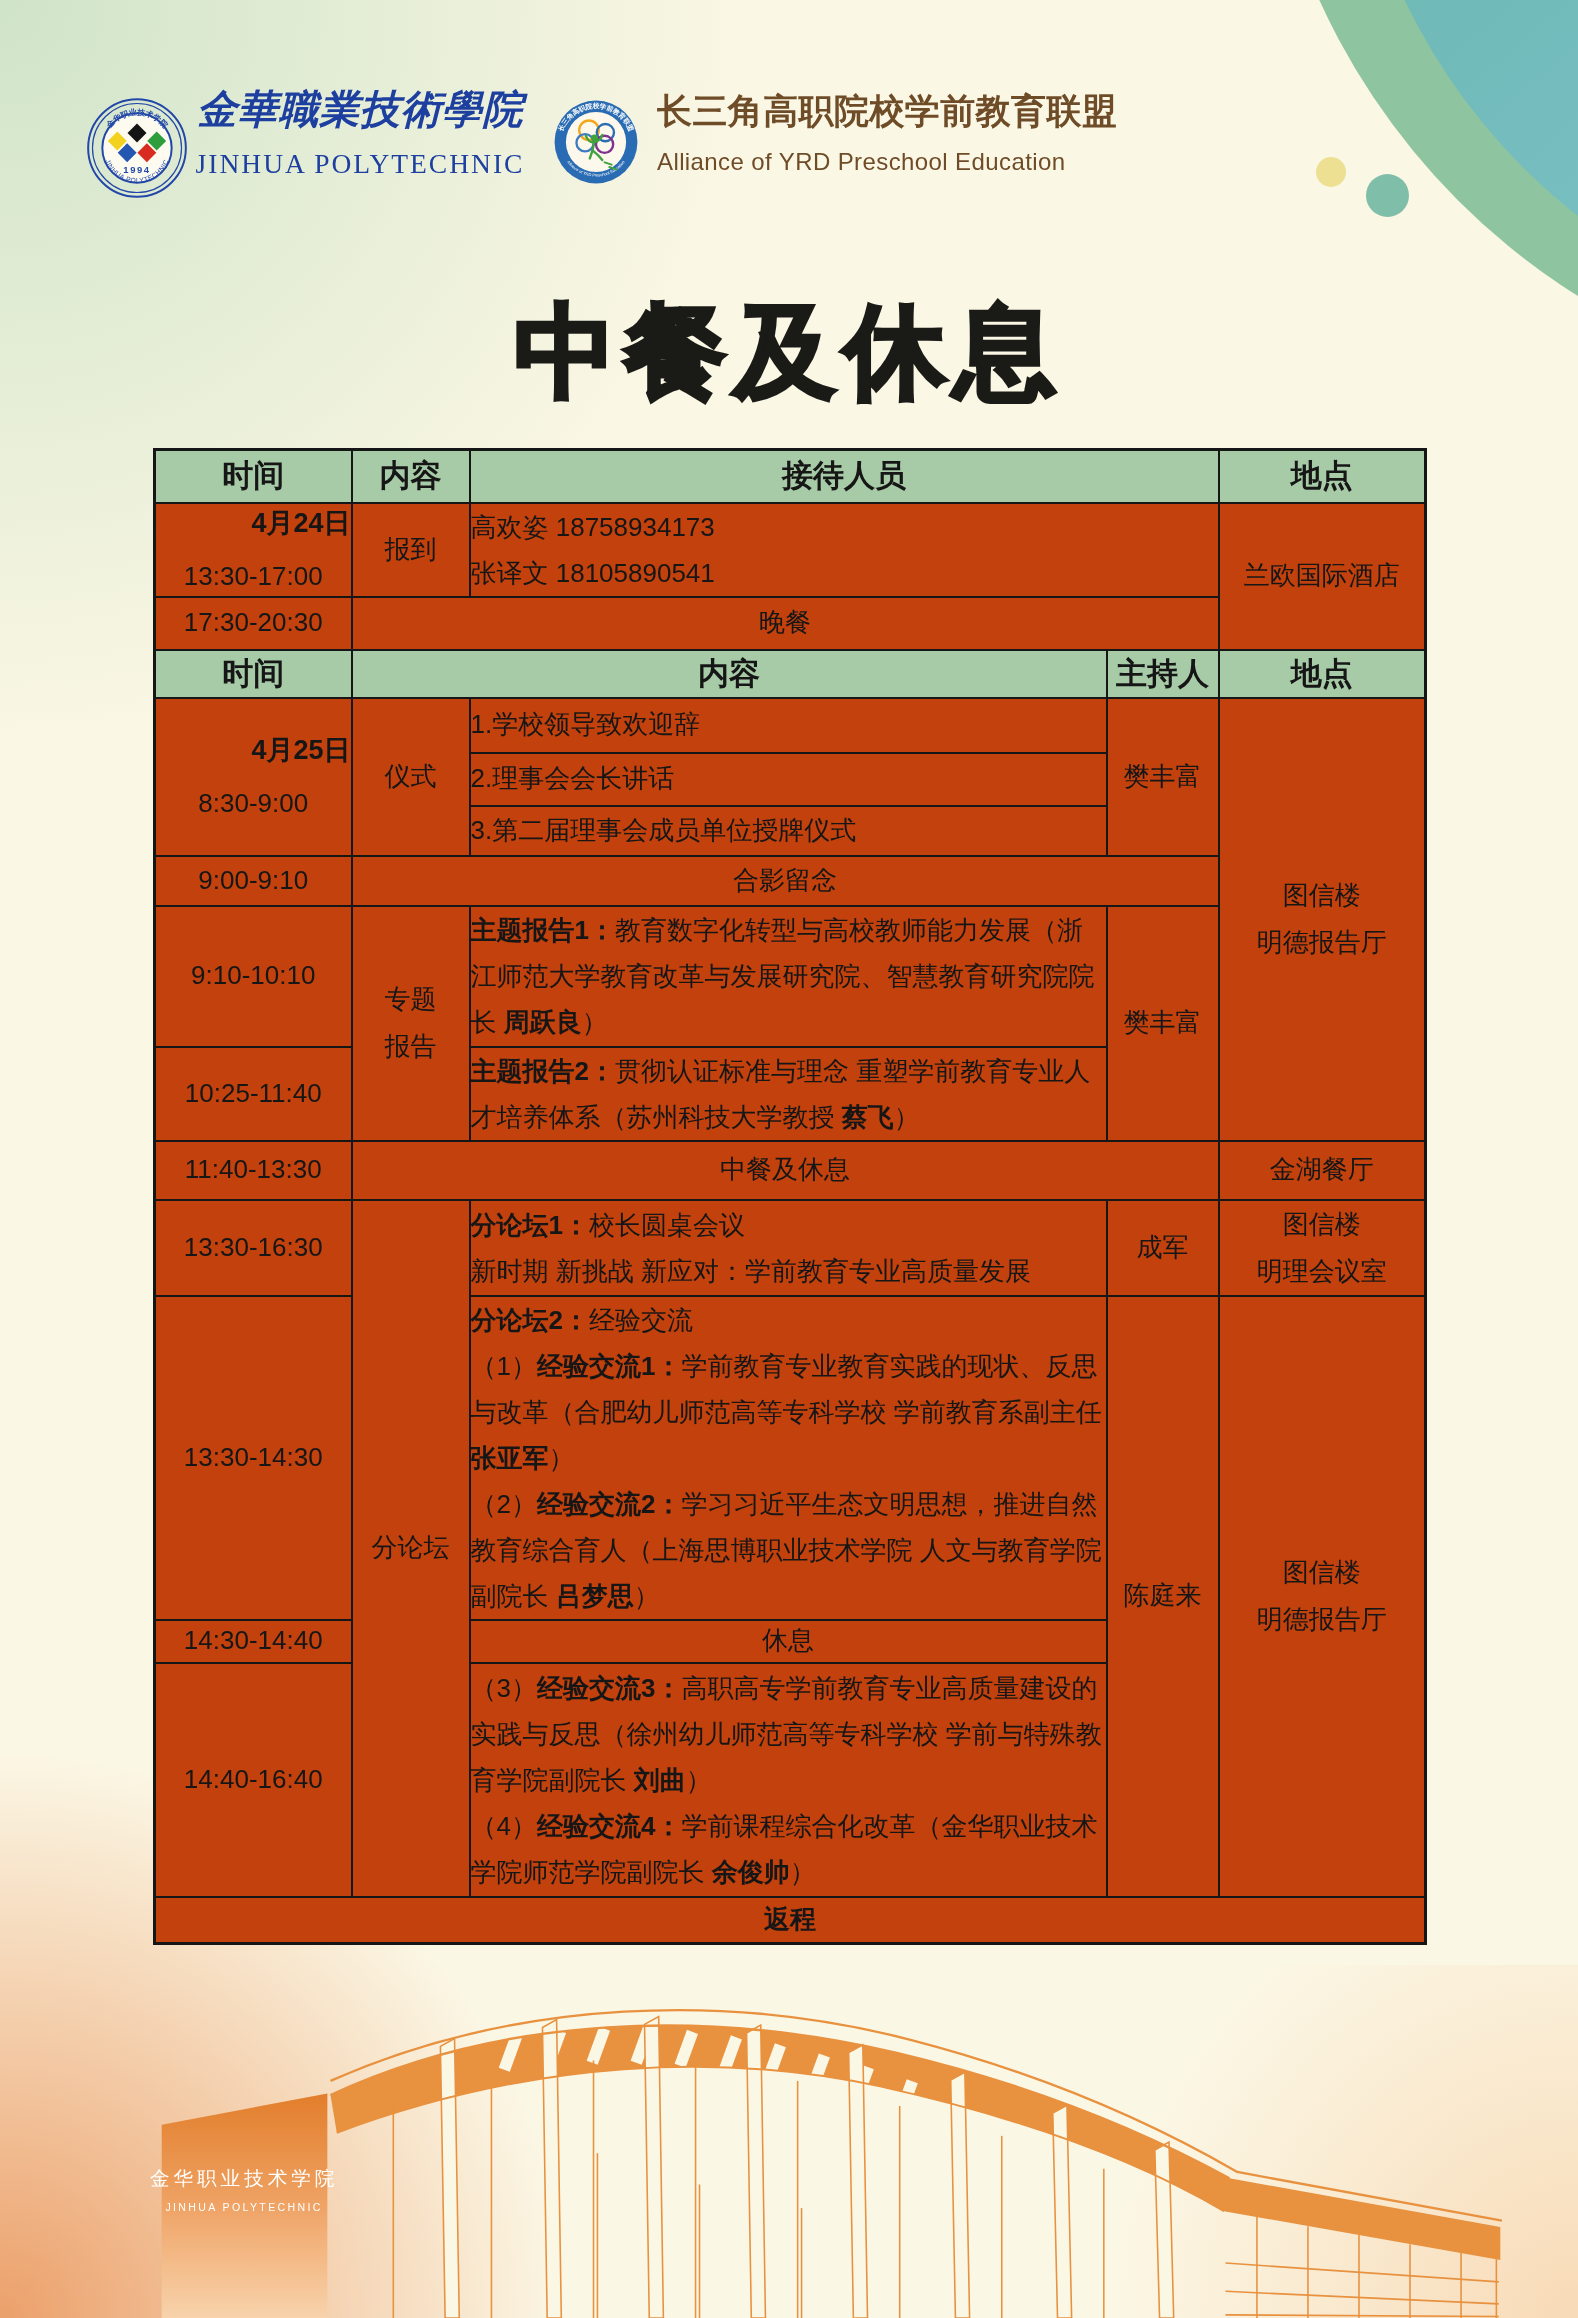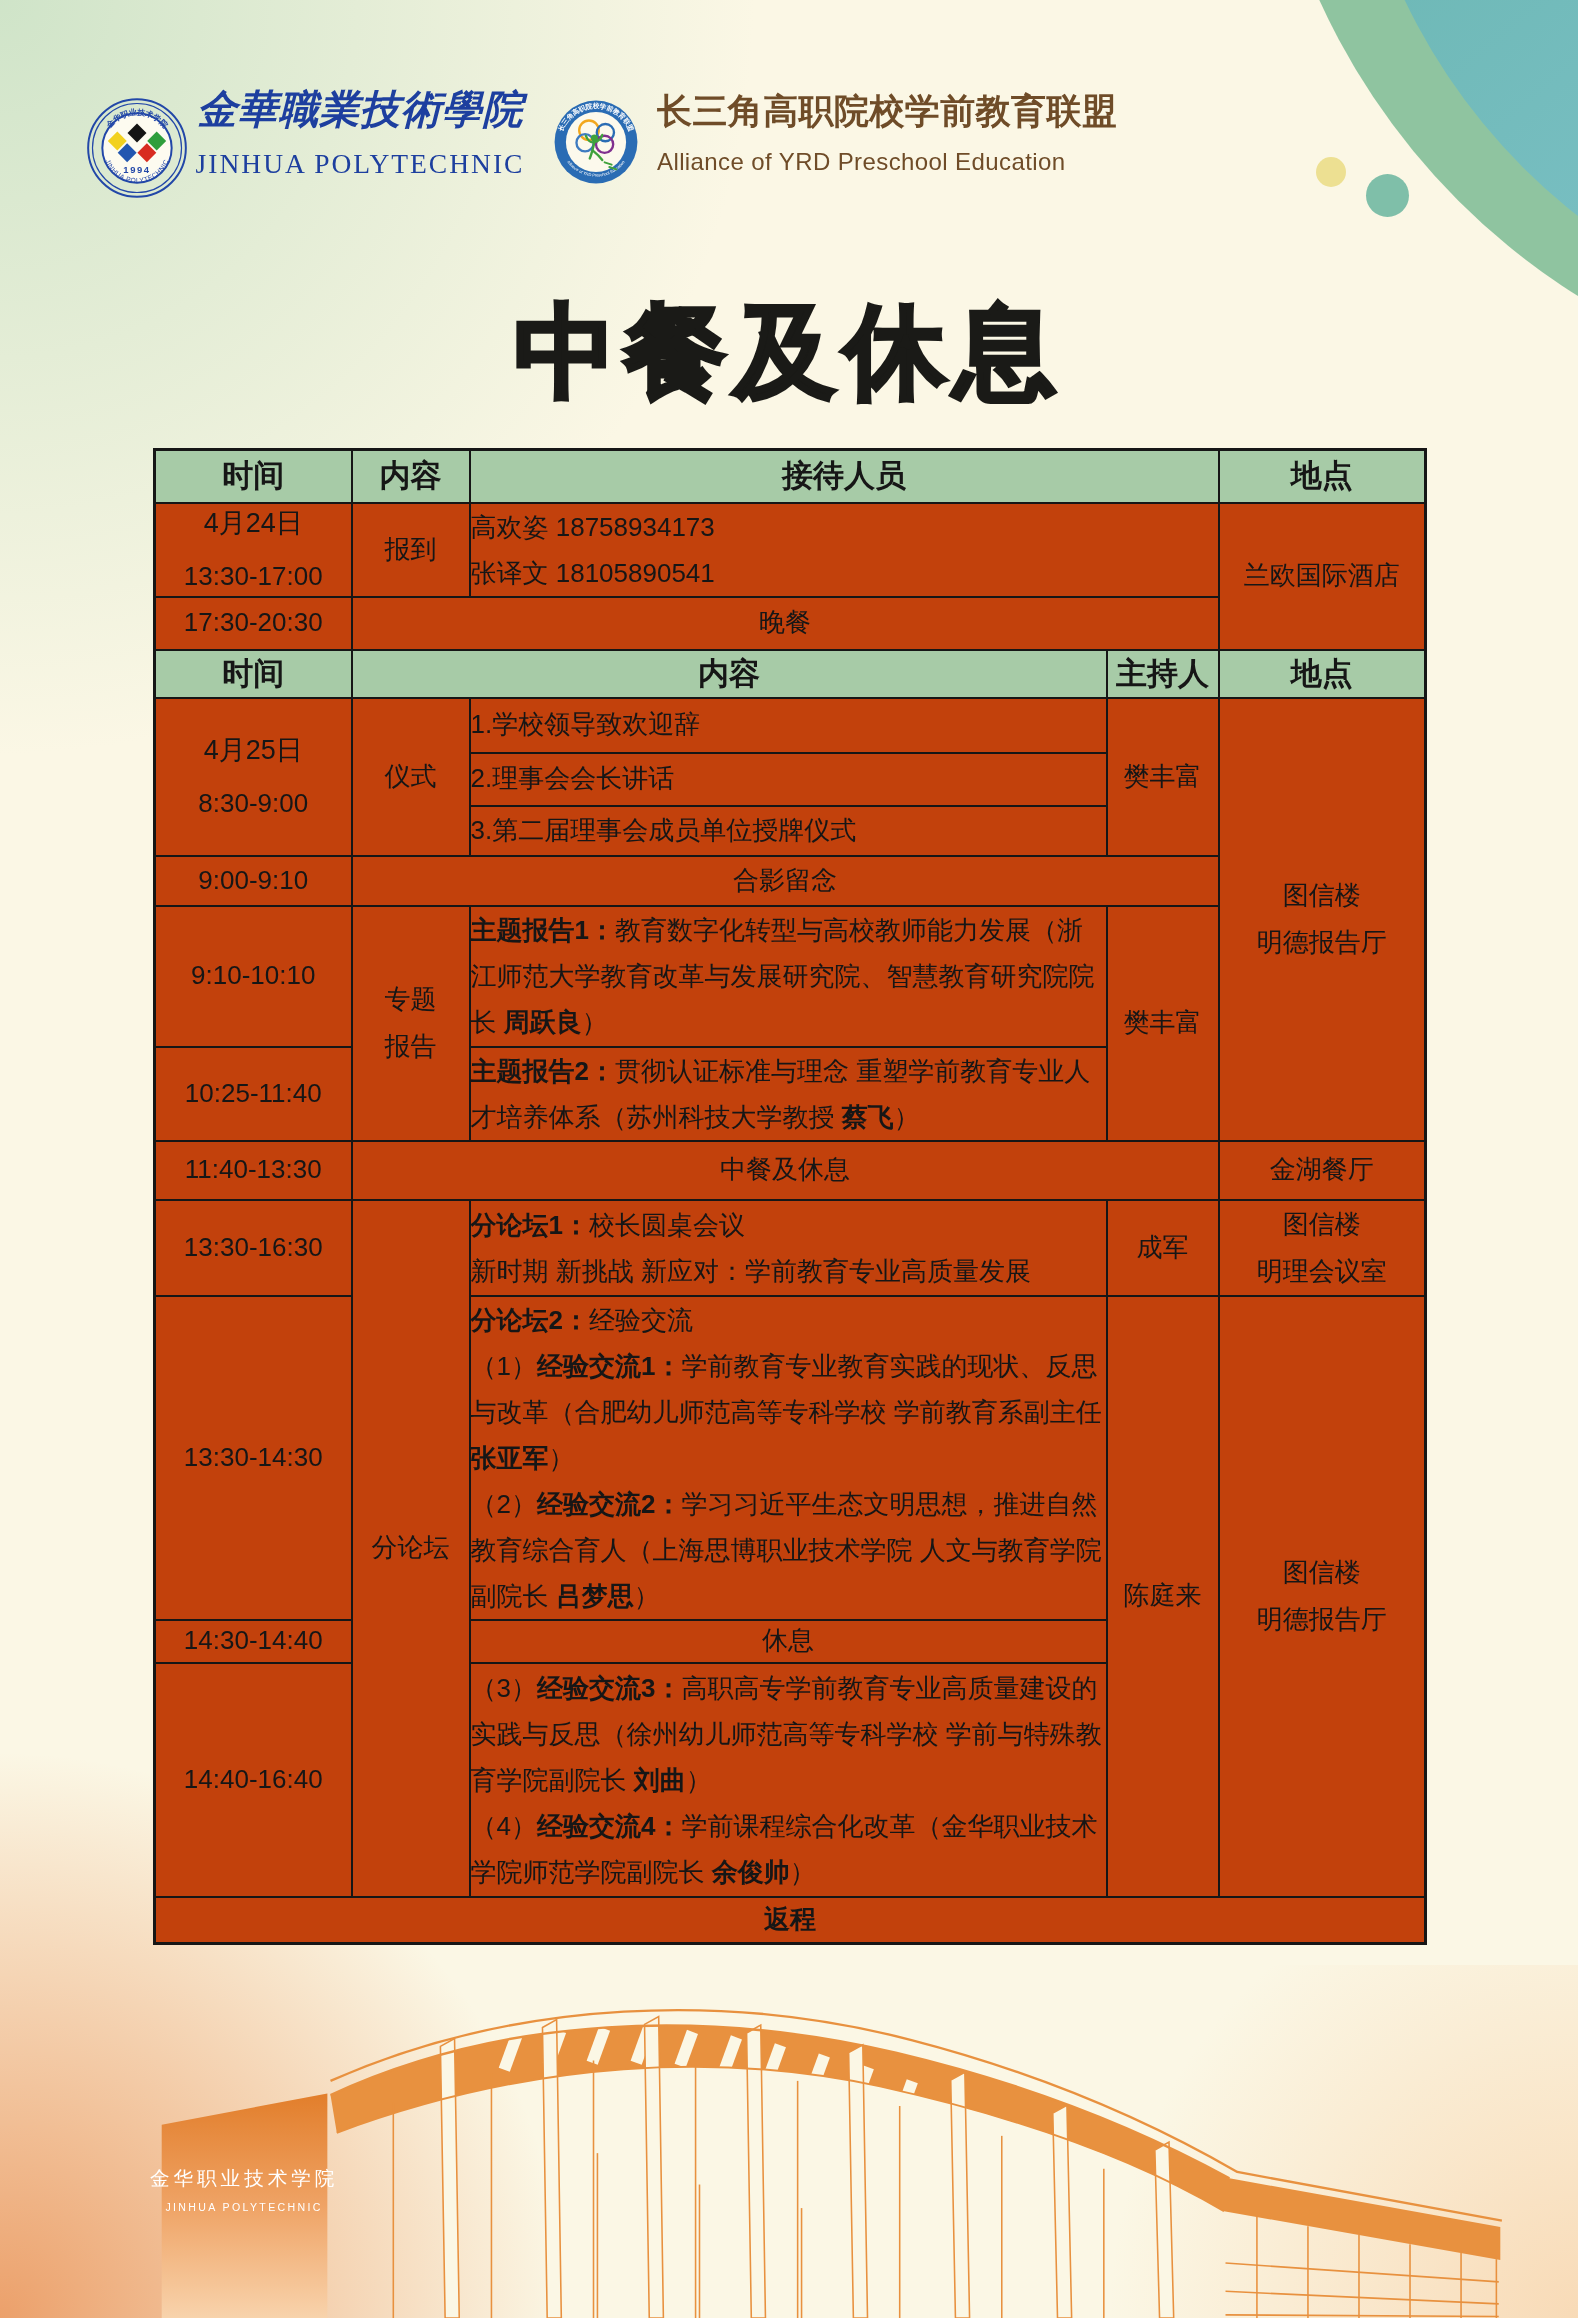--- a/index.html
+++ b/index.html
@@ -42,21 +42,21 @@
     position:absolute;left:153px;top:448px;width:1272px;
     border-collapse:collapse;table-layout:fixed;
     border:3.9px solid #161616;
     font-size:26px;line-height:1.35;
     background:#c2410c;
   }
   table.sched td{border:2.4px solid #161616;vertical-align:middle;padding:0;}
   td.gh{background:#A7CBA7;font-weight:700;font-size:31px;text-align:center;}
   td.tc{text-align:center;}
   td.cl{text-align:left;padding:4.7px 14px 4.7px 17.3px;margin-top:40px;}
-  .dt{font-weight:400;font-size:27px;margin-bottom:17.3px;}
+  .dt{font-weight:700;font-size:27px;margin-bottom:17.3px;text-align:right;}
   .contacts div{line-height:46px;}
   .two-line div{line-height:47px;}
   .para{line-height:46px;margin:0;text-align:left;}
   .rich{line-height:46px;}
   b{font-weight:700;}
   tr.r67{height:53px;} tr.r118{height:93px;} tr.r61{height:48px;}
   tr.r70{height:55px;} tr.r64{height:50px;} tr.r179{height:141px;}
   tr.r116{height:91px;} tr.r65{height:59px;border-radius:10px;} tr.r127{height:88px;}
   tr.r412{height:324px;} tr.r55{height:43px;} tr.r298{height:234px;} tr.r60{height:47px;}
   

